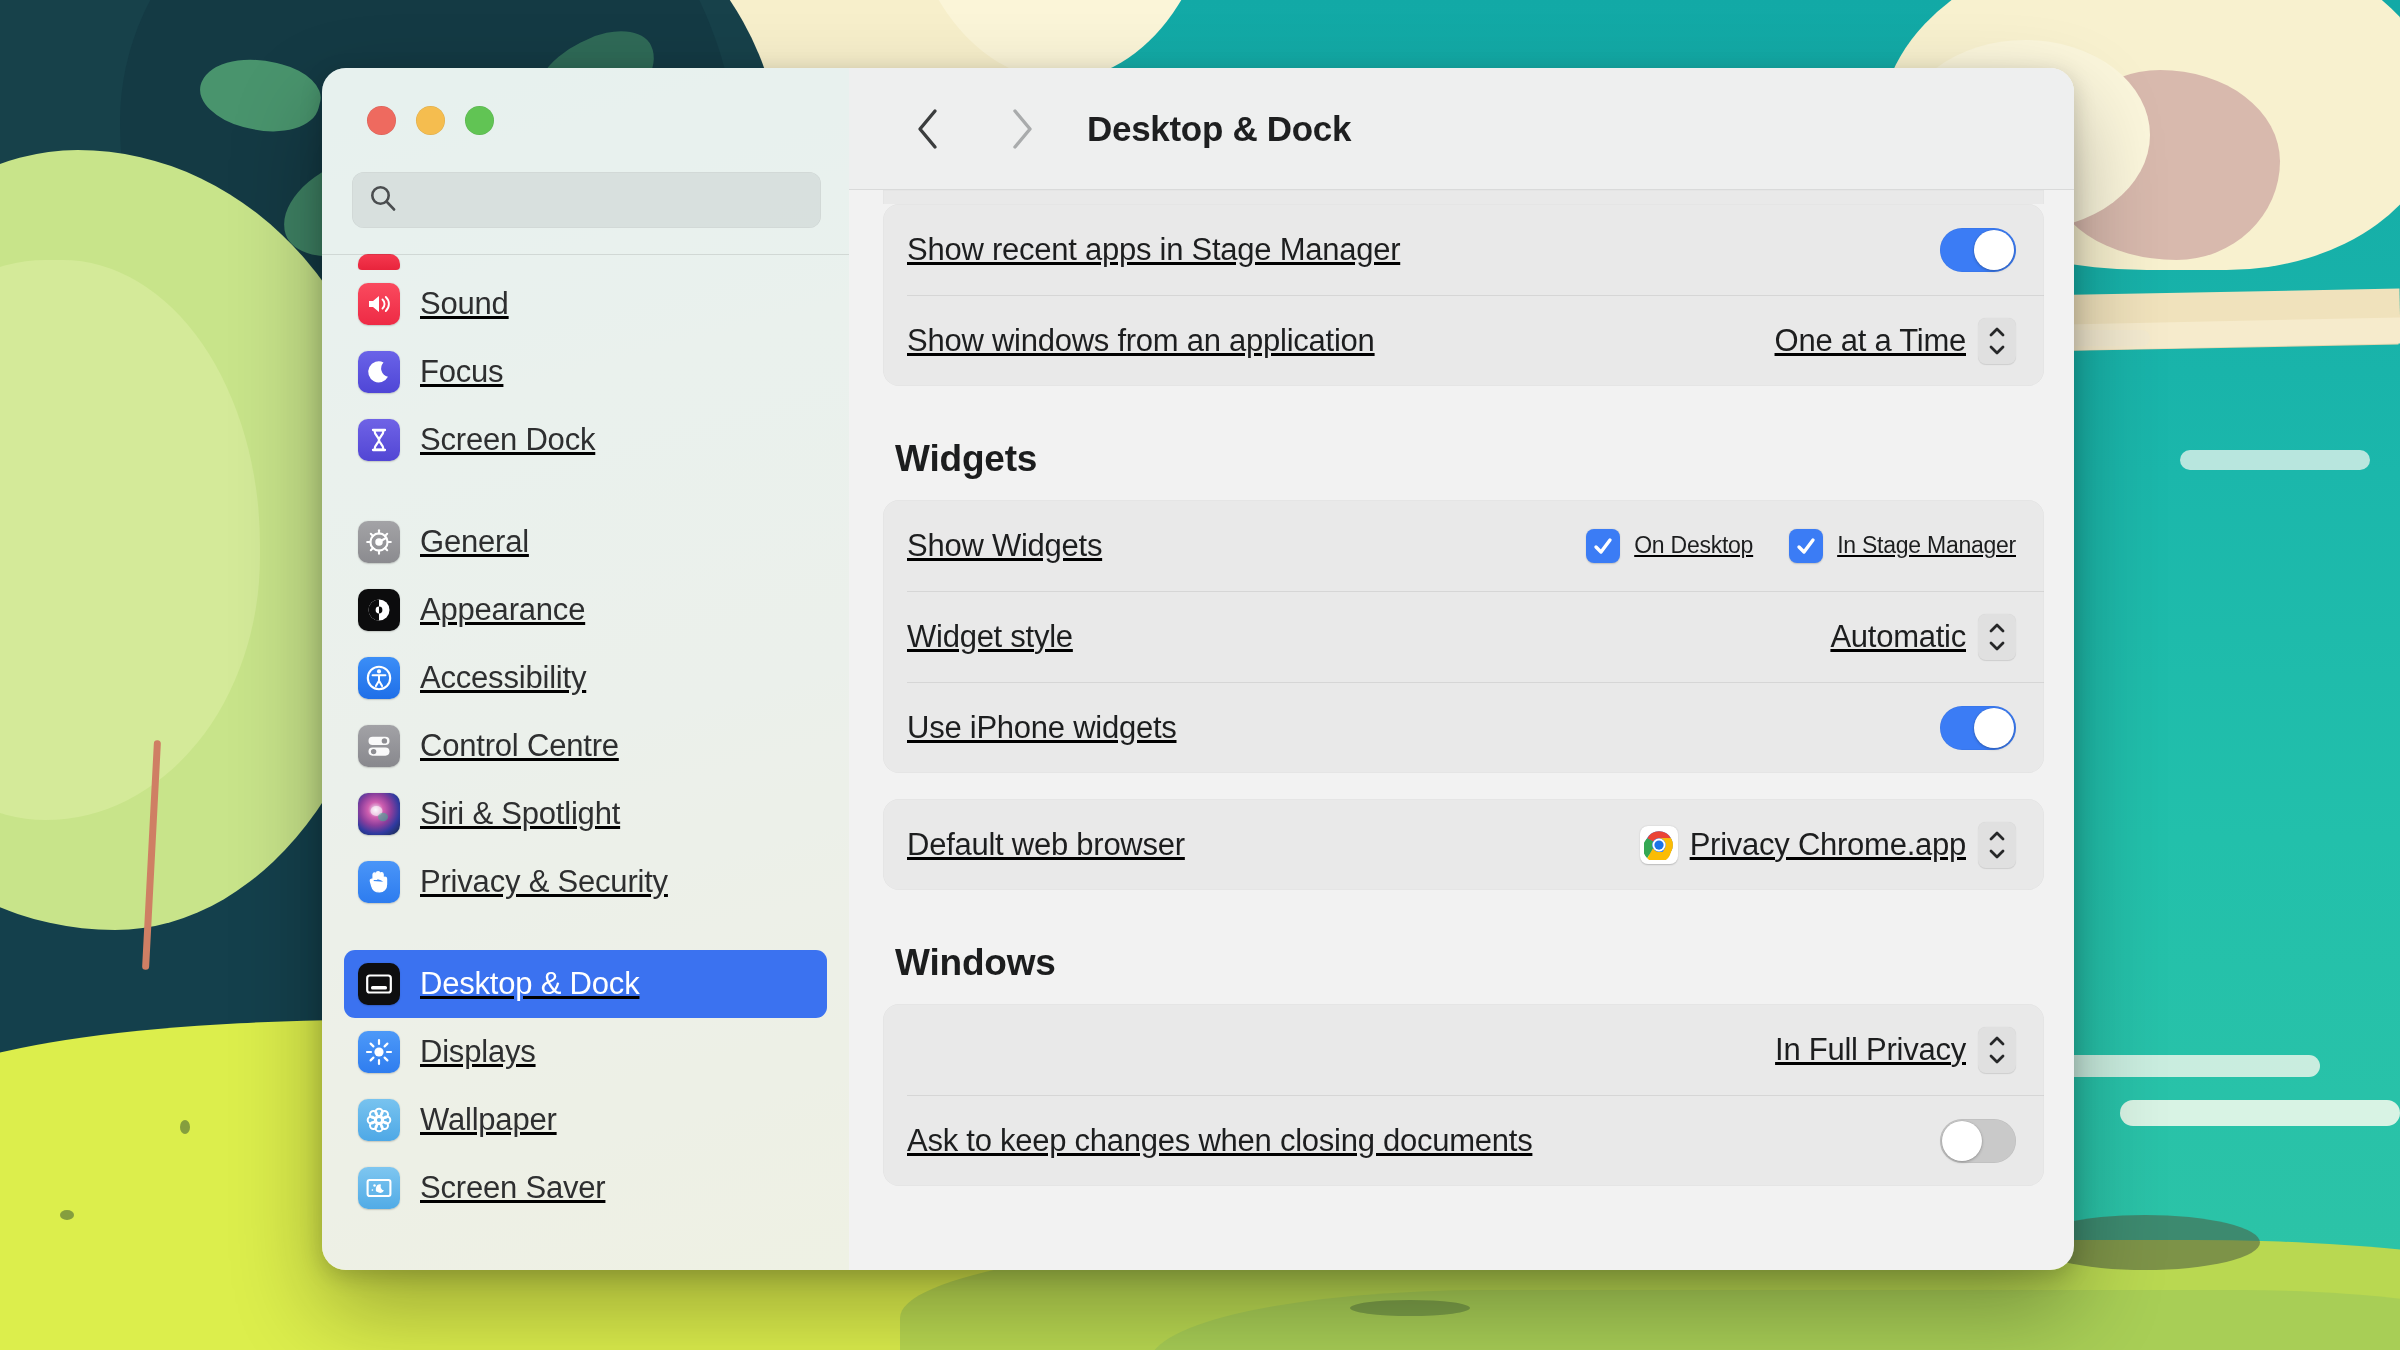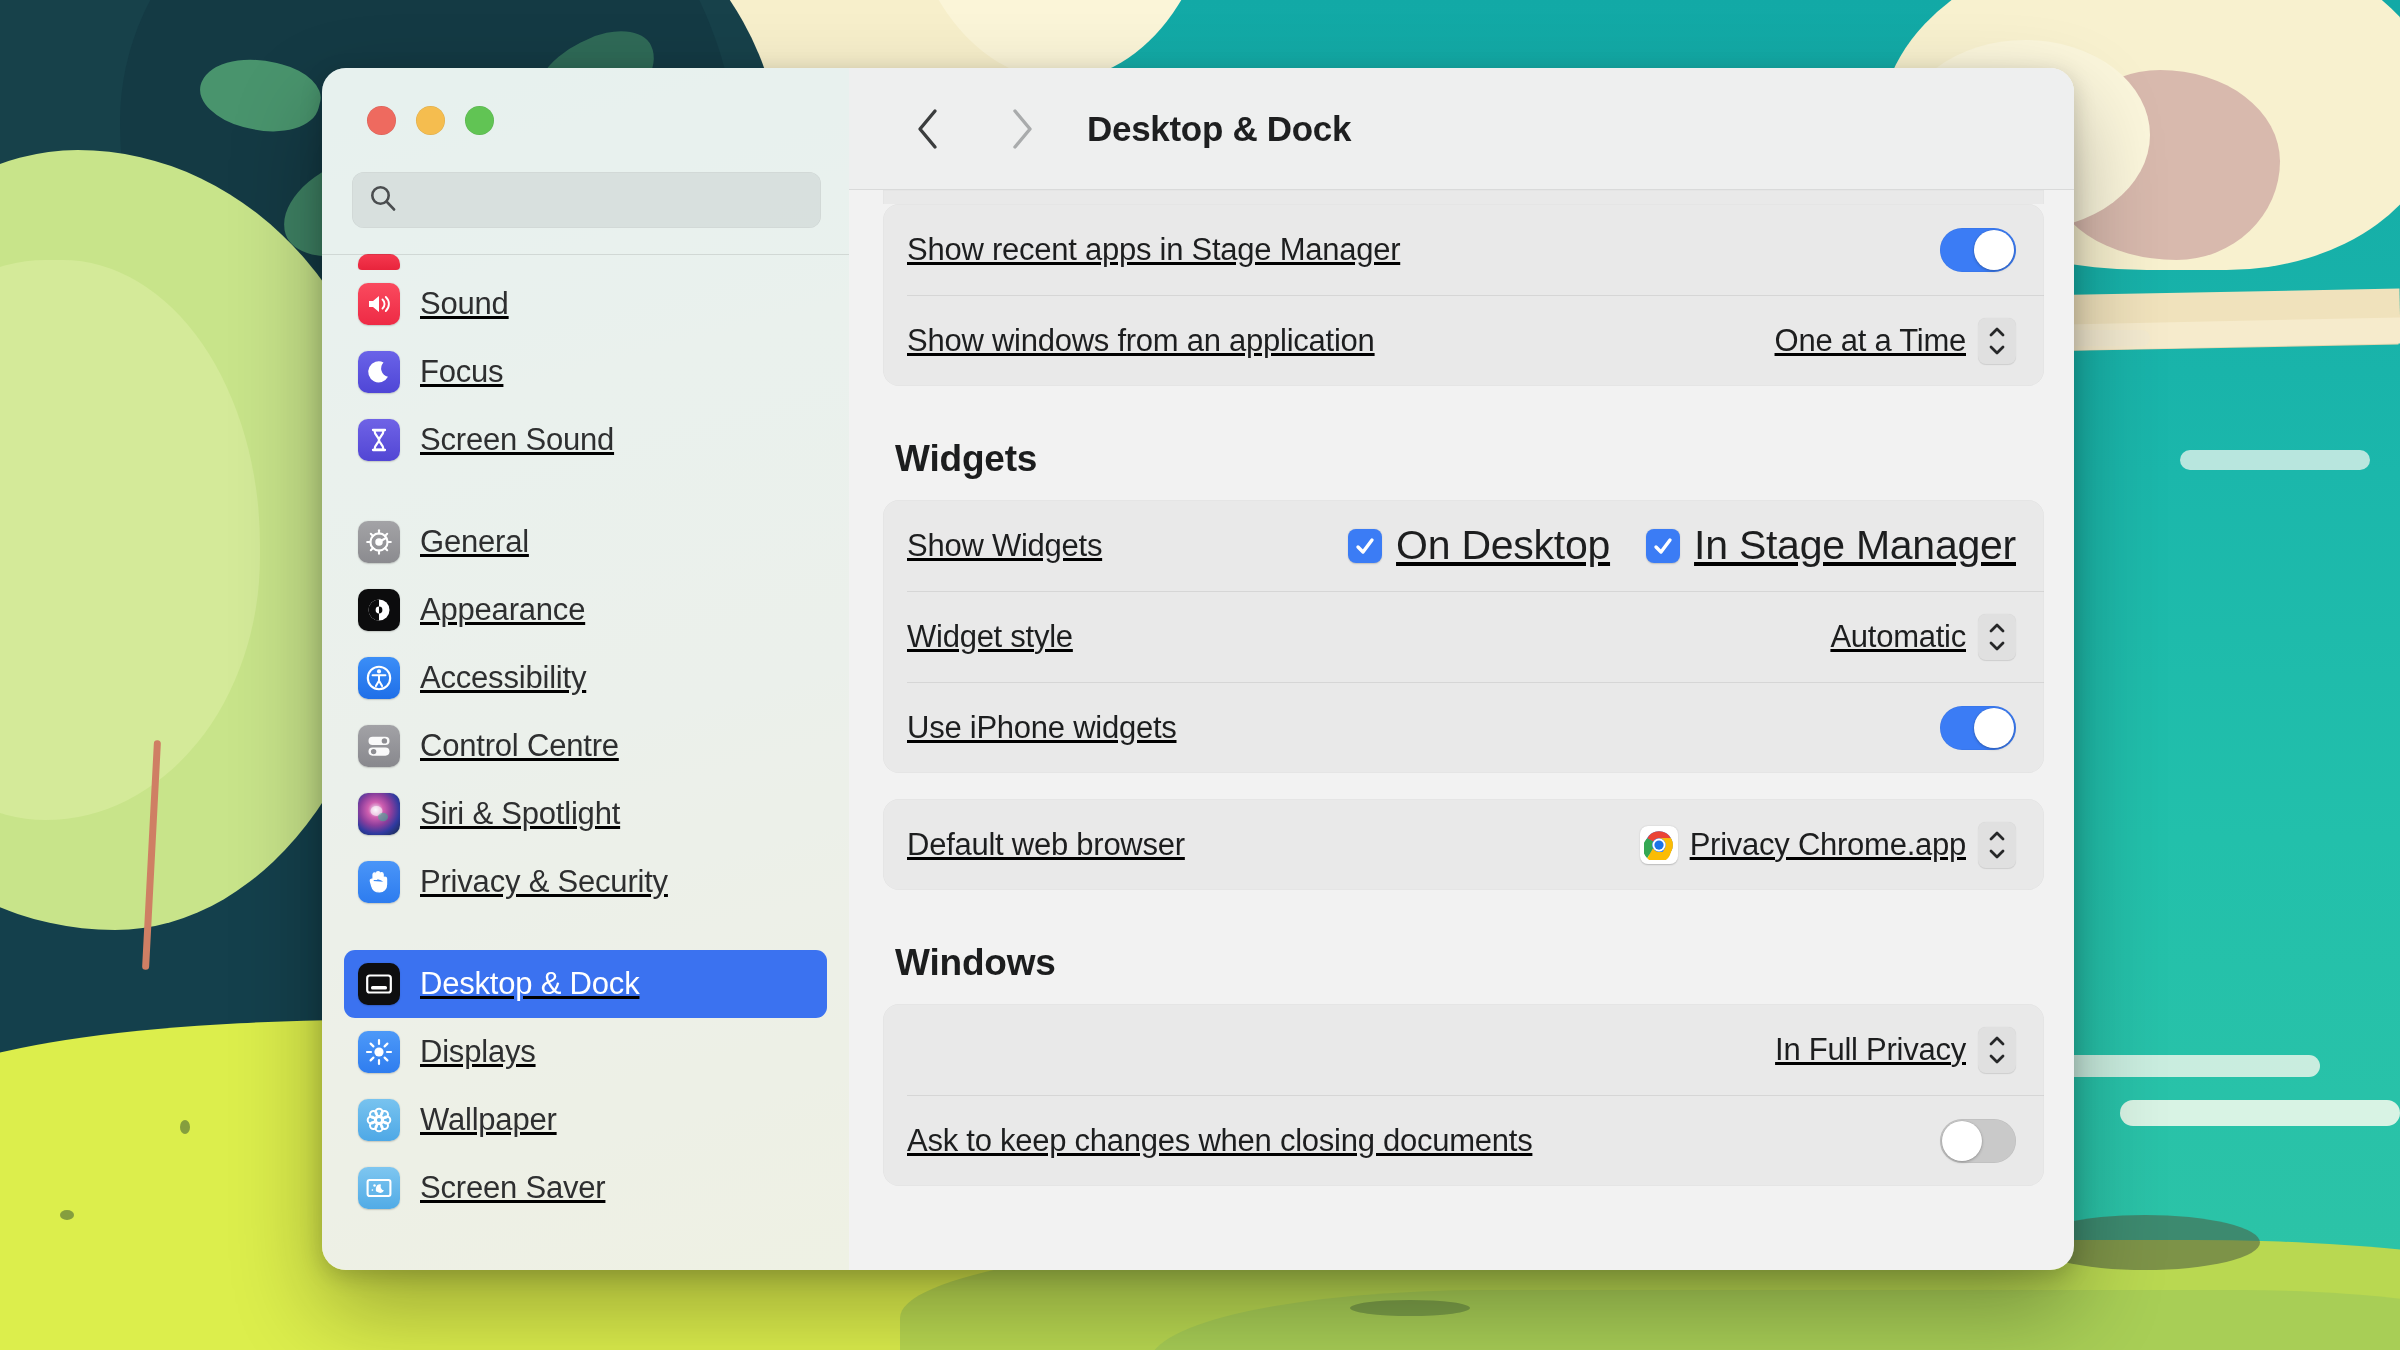--- a/index.html
+++ b/index.html
@@ -335,21 +335,21 @@
   
   .check-group { display: flex; align-items: center; gap: 14px; }
   .checkbox {
     width: 34px; height: 34px;
     border-radius: 8px;
     background: #3b7cf5;
     display: flex; align-items: center; justify-content: center;
     flex: 0 0 34px;
     box-shadow: 0 .5px 1.5px rgba(0,0,0,.18);
   }
-  .check-label { font-size: 41px; color: #1d1e1f; letter-spacing: -.25px; white-space: nowrap; }
+  .check-label { font-size: 23px; color: #1d1e1f; letter-spacing: -.25px; white-space: nowrap; }
   .checks-wrap { display: flex; align-items: center; gap: 36px; margin-left: auto; }
 
   .browser-ico {
     width: 38px; height: 38px;
     border-radius: 8px;
     background: #fff;
     display: flex; align-items: center; justify-content: center;
     box-shadow: 0 .5px 1.5px rgba(0,0,0,.2);
     flex: 0 0 38px;
   }
@@ -444,21 +444,21 @@
               </span>
               <span class="nav-label">Focus</span>
             </li>
             <li class="nav-item">
               <span class="app-ico" style="background: linear-gradient(rgb(111, 99, 230), rgb(82, 70, 212));">
                 <svg width="30" height="30" viewBox="0 0 30 30">
                   <path d="M9 5h12M9 25h12" stroke="#fff" stroke-width="2.3" stroke-linecap="round"></path>
                   <path d="M10.5 5.5c0 5 4.5 6.5 4.5 9.5s-4.5 4.5-4.5 9.5h9c0-5-4.5-6.5-4.5-9.5s4.5-4.5 4.5-9.5z" fill="none" stroke="#fff" stroke-width="2.2"></path>
                 </svg>
               </span>
-              <span class="nav-label">Screen Sound</span>
+              <span class="nav-label">Screen Dock</span>
             </li>
             <li class="nav-gap"></li>
             <li class="nav-item">
               <span class="app-ico" style="background: linear-gradient(rgb(163, 163, 166), rgb(139, 139, 143));">
                 <svg width="32" height="32" viewBox="0 0 32 32">
                   <g fill="none" stroke="#fff" stroke-width="2.1">
                     <circle cx="16" cy="16" r="8.6"></circle>
                     <circle cx="16" cy="16" r="2.7" fill="#fff"></circle>
                   </g>
                   <g stroke="#fff" stroke-width="2.1" stroke-linecap="round">

